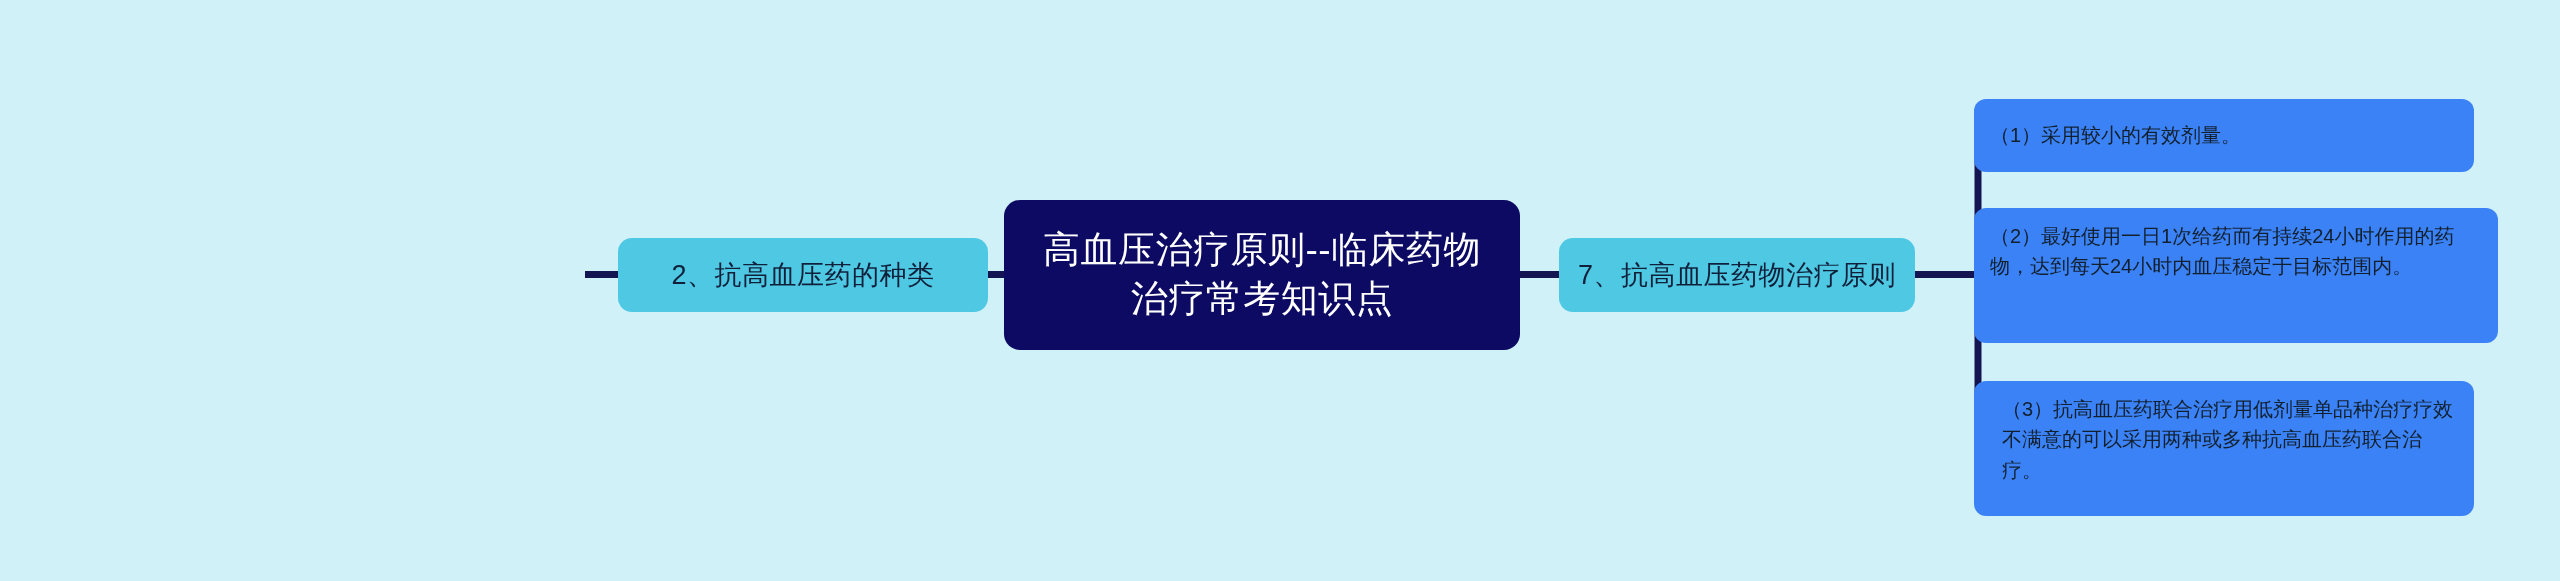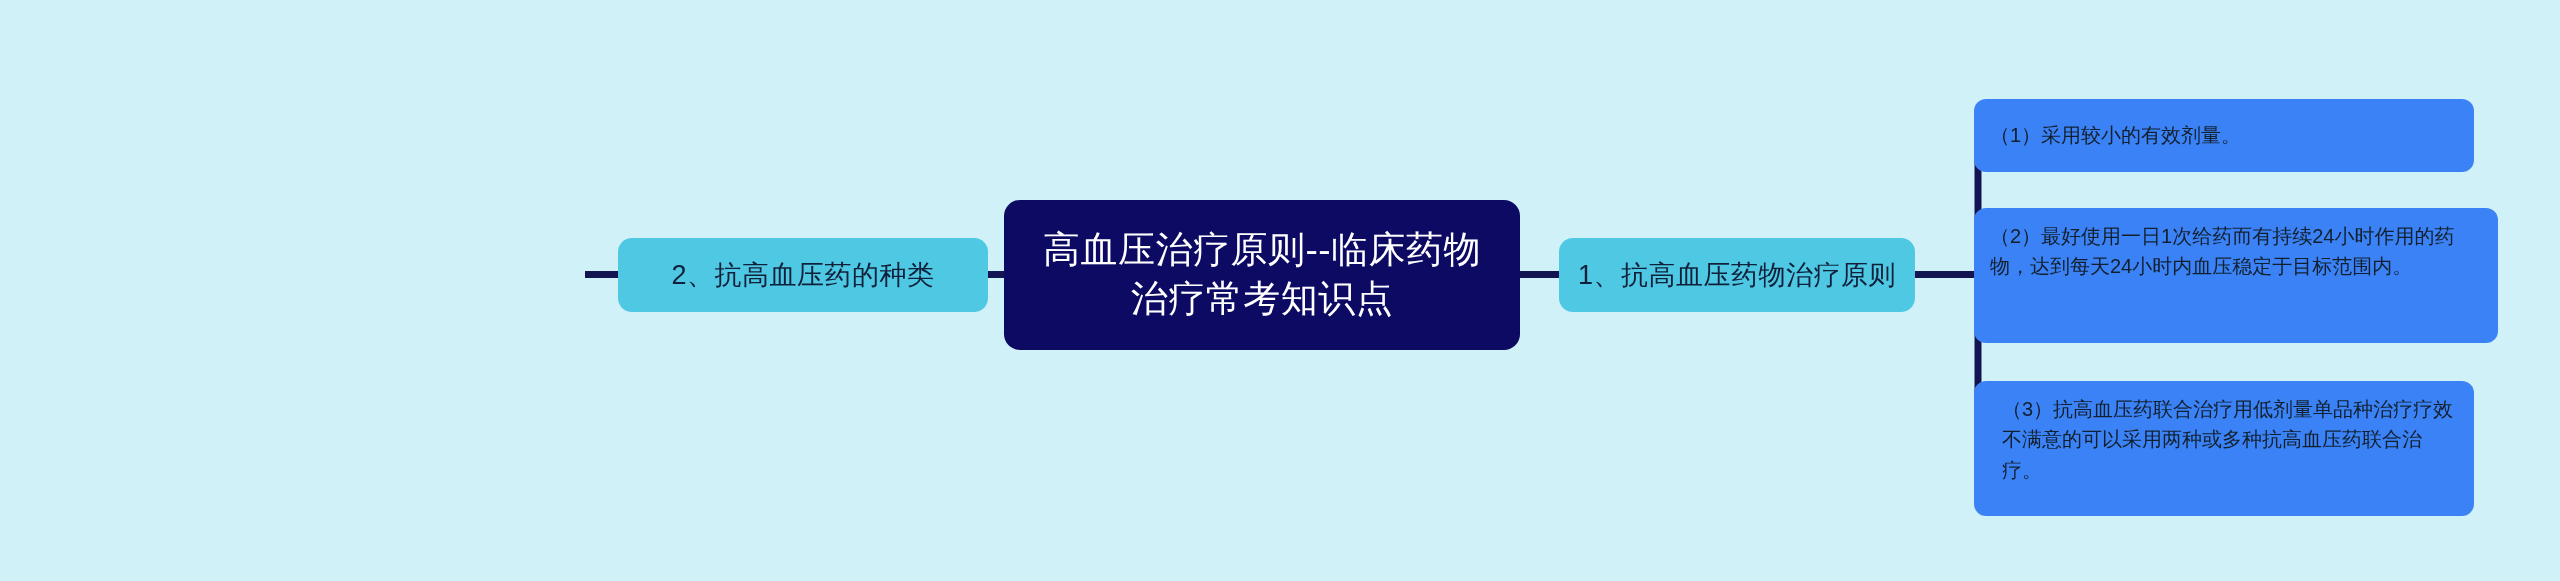--- a/index.html
+++ b/index.html
@@ -165,21 +165,21 @@
 
   <div class="node branch branch-left">
     <span class="txt">2、抗高血压药的种类</span>
   </div>
 
   <div class="node root">
     <span class="txt">高血压治疗原则--临床药物治疗常考知识点</span>
   </div>
 
   <div class="node branch branch-right">
-    <span class="txt">1、抗高血压药物治疗原则</span>
+    <span class="txt">7、抗高血压药物治疗原则</span>
   </div>
 
   <div class="node leaf leaf-r1">
     <span class="txt">（1）采用较小的有效剂量。</span>
   </div>
 
   <div class="node leaf leaf-r2">
     <span class="txt">（2）最好使用一日1次给药而有持续24小时作用的药物，达到每天24小时内血压稳定于目标范围内。</span>
   </div>
 

